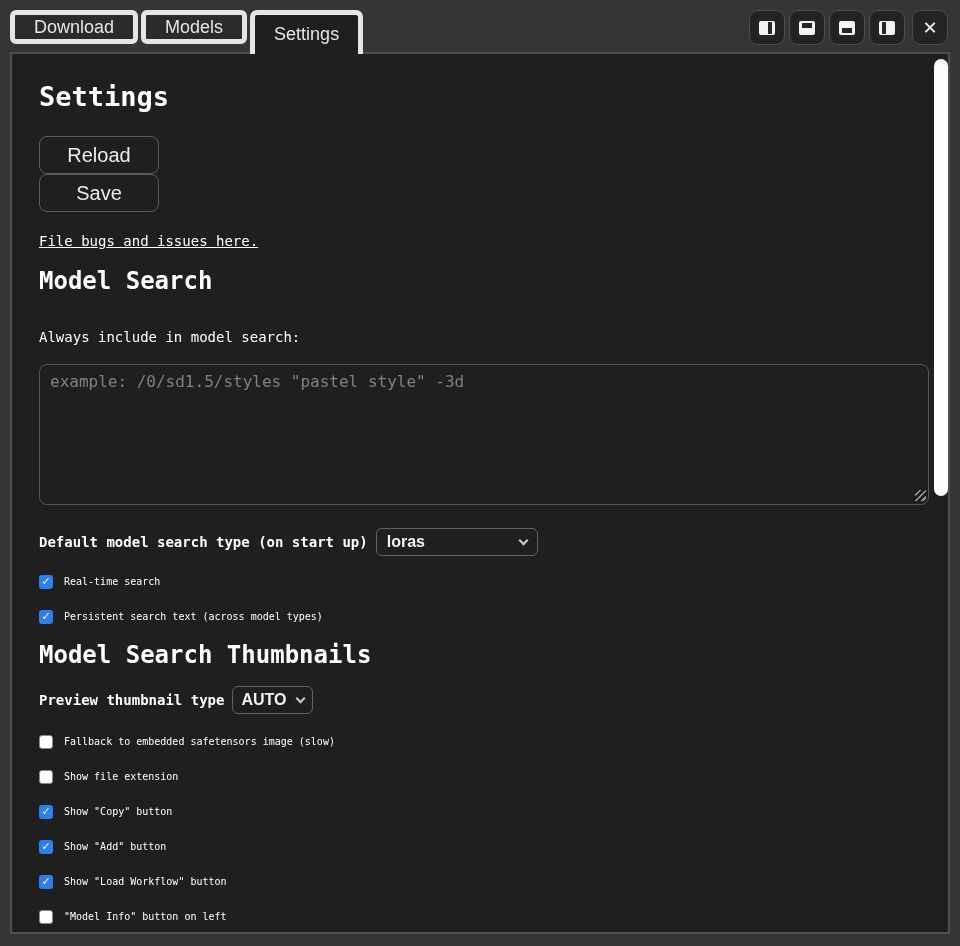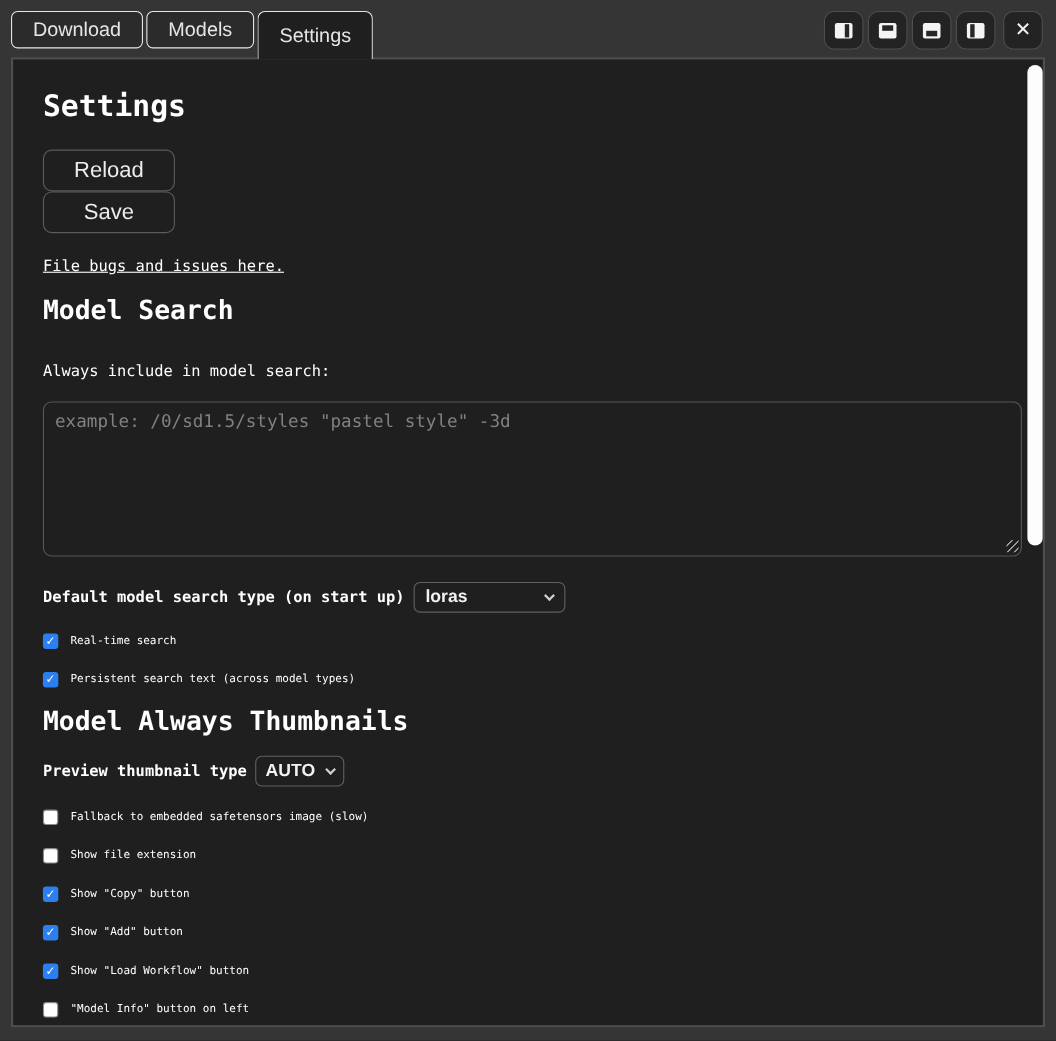--- a/index.html
+++ b/index.html
@@ -15,21 +15,21 @@
   
   .topbar {
     position: absolute; left: 0; top: 0; width: 960px; height: 52px;
     display: flex; align-items: flex-start; padding: 10px 0 0 10px;
   }
   .tabs { display: flex; }
   .tab {
     height: 34px; padding: 0 19px; margin-right: 3px;
     display: flex; align-items: center;
     font-family: "Liberation Sans", sans-serif; font-size: 18px; color: #e6e6e6;
-    background: #2b2b2b; border: 1px solid #e5e5e5; border-radius: 6px;
+    background: #2b2b2b; border: 5px solid #e5e5e5; border-radius: 6px;
     cursor: pointer; position: relative; z-index: 1;
   }
   .tab.active {
     background: #1f1f1f; height: 44px;
     border-bottom: none; border-radius: 7px 7px 0 0; z-index: 3;
   }
   .win-controls { position: absolute; right: 12px; top: 10px; display: flex; }
   .win-btn {
     width: 36px; height: 35px; margin-left: 4px;
     background: #232323; border: 1px solid #4e4e4e; border-radius: 9px;
@@ -89,21 +89,21 @@
   .inline-row { display: flex; align-items: center; margin-bottom: 17px; font-weight: bold; }
   .inline-row .field-label { margin-right: 8px; }
   .inline-row.thumb-row { margin-bottom: 19px; }
   .select {
     height: 28px; border: 1.5px solid #616161; border-radius: 6px;
     background: #1f1f1f; color: #f2f2f2;
     display: inline-flex; align-items: center; justify-content: space-between;
     font-family: "Liberation Sans", sans-serif; font-size: 16px;
     padding: 0 10px; cursor: pointer;
   }
-  .select.w-loras { width: 138px; }
+  .select.w-loras { width: 162px; }
   .select.w-auto  { width: 81px; padding: 0 8px; }
   .chev {
     width: 7px; height: 7px; margin-top: -4px;
     border-right: 2px solid #cfcfcf; border-bottom: 2px solid #cfcfcf;
     transform: rotate(45deg);
   }
 
   .check-row { display: flex; align-items: center; height: 17px; margin-bottom: 18px; cursor: pointer; }
   .cb {
     width: 14px; height: 14px; border-radius: 3px; margin-right: 11px; flex: 0 0 14px;
@@ -179,21 +179,21 @@
         <div class="check-row">
           <span class="cb on" style="background: rgb(43, 127, 238);">✓</span>
           <span class="cb-label">Real-time search</span>
         </div>
         <div class="check-row">
           <span class="cb on" style="background: rgb(43, 127, 238);">✓</span>
           <span class="cb-label">Persistent search text (across model types)</span>
         </div>
       </div>
 
-    <h2 class="sec-thumbnails">Model Always Thumbnails</h2>
+    <h2 class="sec-thumbnails">Model Search Thumbnails</h2>
 
     <div class="inline-row thumb-row">
       <span class="field-label">Preview thumbnail type</span>
       <div class="select w-auto">
         <span>AUTO</span>
         <span class="chev"></span>
       </div>
     </div>
 
     <div>

